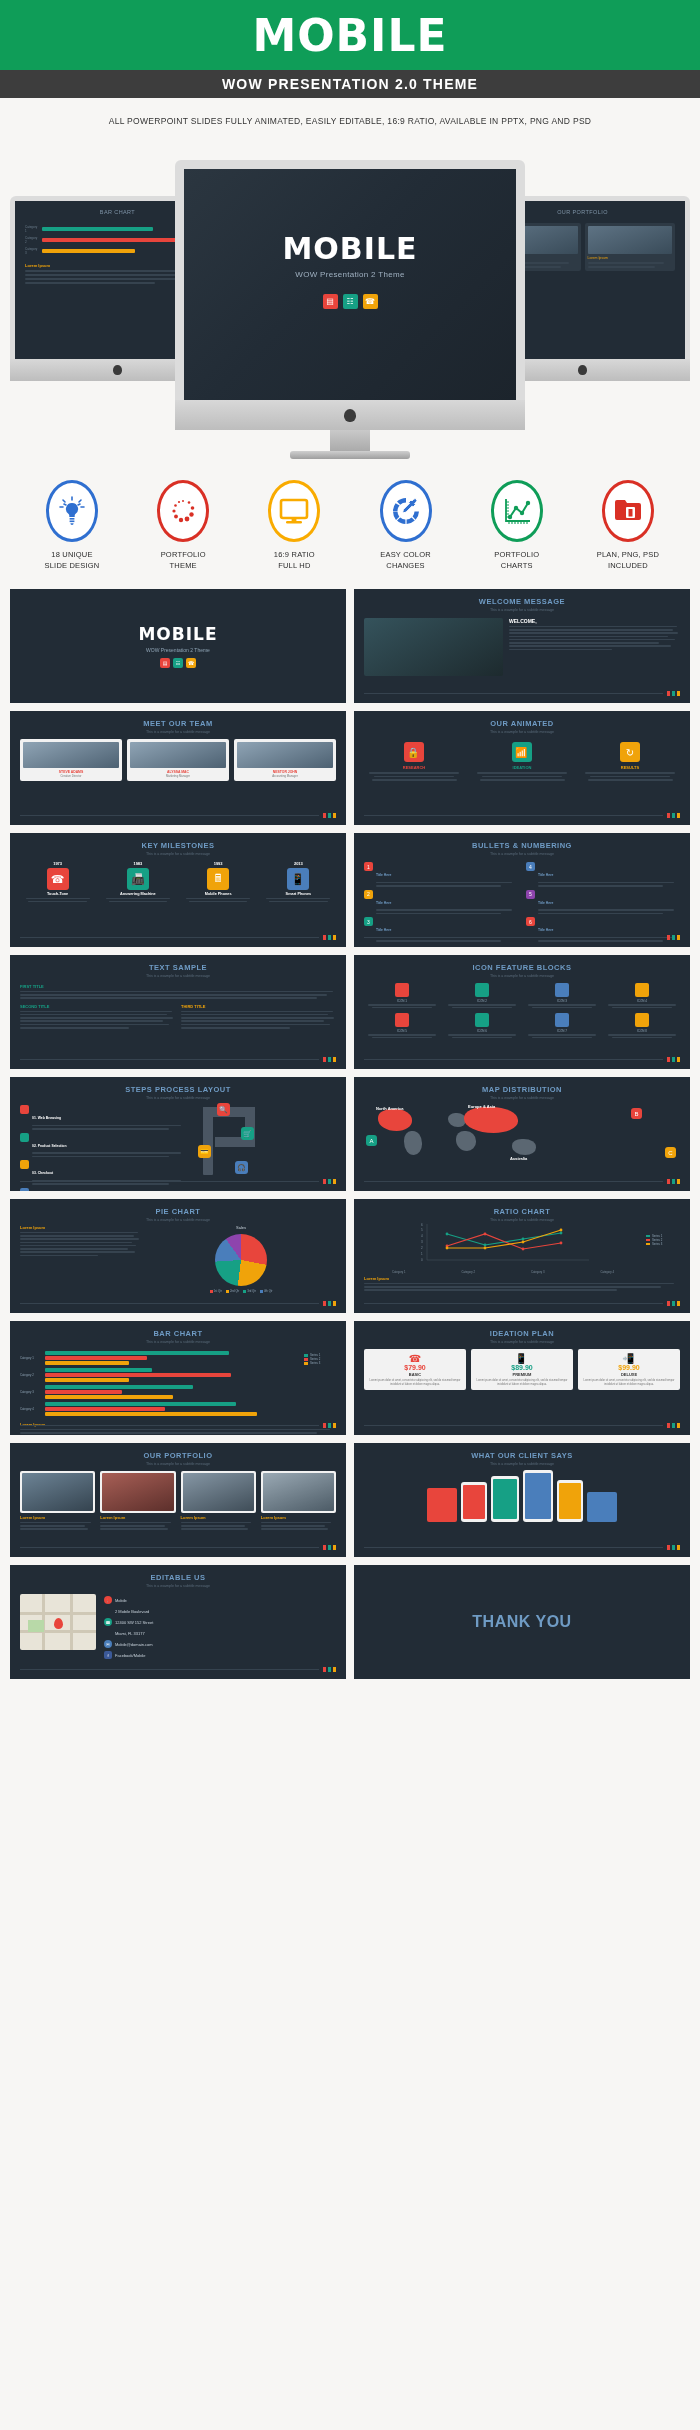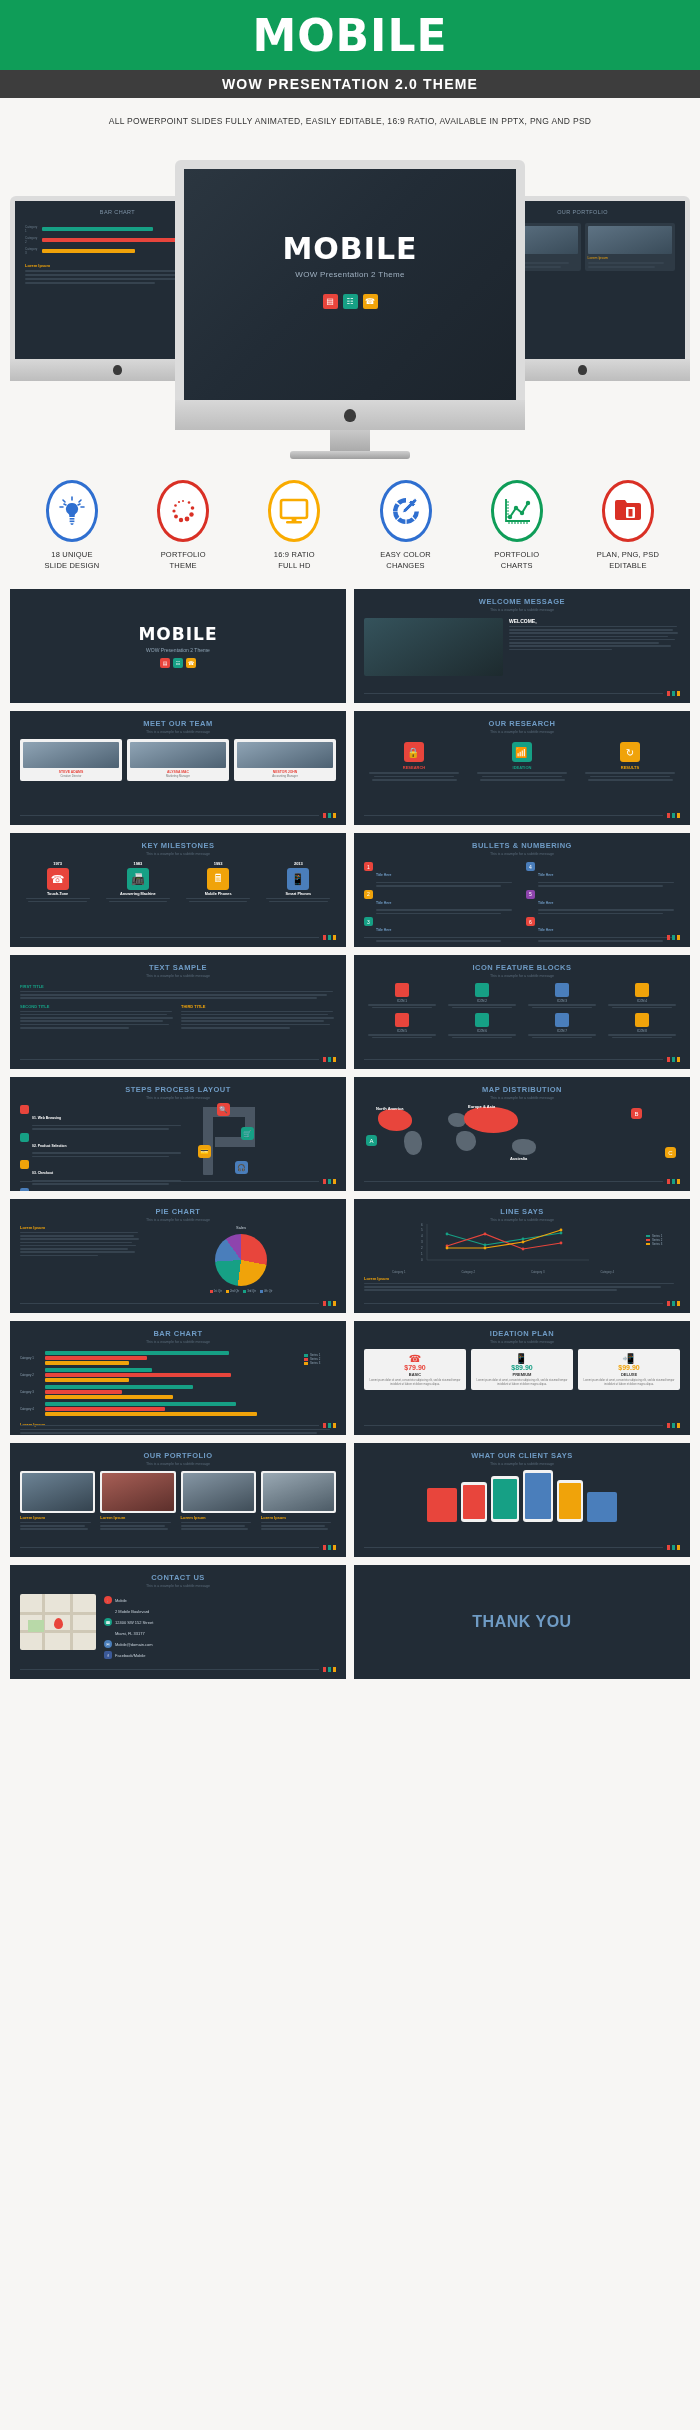--- a/index.html
+++ b/index.html
@@ -318,21 +318,21 @@
 
   <div class="feature">
     <div class="fcircle" style="border-color:#d93025">
       <svg width="30" height="26" viewBox="0 0 30 26">
         <path d="M2 4a2 2 0 012-2h8l2 3h12a2 2 0 012 2v13a2 2 0 01-2 2H4a2 2 0 01-2-2z" fill="#d93025"></path>
         <rect x="13" y="9" width="9" height="11" rx="1" fill="#fff"></rect>
         <rect x="15.5" y="11" width="4" height="7.5" rx="0.6" fill="#d93025"></rect>
         </svg>
     </div>
     <div class="flabel">
-      <span>PLAN, PNG, PSD</span><br><span>EDITABLE</span>
+      <span>PLAN, PNG, PSD</span><br><span>INCLUDED</span>
     </div>
   </div>
 </div>
 
 <div class="grid">
 
   <div class="slide" style="display:flex;align-items:center;justify-content:center;flex-direction:column;">
     <div style="color:#fff;font-size:17px;font-weight:bold;letter-spacing:1px;font-family:'DejaVu Sans',sans-serif;">MOBILE</div>
     <div style="color:#8fa4b5;font-size:5px;margin-top:3px;">WOW Presentation 2 Theme</div>
     <div style="display:flex;gap:3px;margin-top:5px;">
@@ -393,21 +393,21 @@
         <span class="s-rule"></span>
         <span class="s-dots">
           <i></i>
           <i></i>
           <i></i>
         </span>
       </div>
   </div>
 
   <div class="slide">
-    <div class="s-title">OUR RESEARCH</div>
+    <div class="s-title">OUR ANIMATED</div>
     <div class="s-sub">This is a example for a subtitle message</div>
     <div class="row-f" style="gap:8px;margin-top:8px;">
       <div class="col-f" style="text-align:center;">
         <div class="tile t-red" style="width:20px;height:20px;margin:0 auto;">🔒</div>
         <div style="color:#e8453c;font-size:4px;font-weight:bold;margin-top:3px;">RESEARCH</div>
         <div class="lorem-l" style="width:90%;margin:2px auto"></div>
           <div class="lorem-l" style="width:80%;margin:2px auto"></div>
           <div class="lorem-l" style="width:85%;margin:2px auto"></div>
       </div>
       <div class="col-f" style="text-align:center;">
@@ -735,21 +735,21 @@
         <span class="s-rule"></span>
         <span class="s-dots">
           <i></i>
           <i></i>
           <i></i>
         </span>
       </div>
   </div>
 
   <div class="slide">
-    <div class="s-title">LINE SAYS</div>
+    <div class="s-title">RATIO CHART</div>
     <div class="s-sub">This is a example for a subtitle message</div>
     <div style="display:flex;gap:4px;">
       <div style="flex:1;">
         <svg width="100%" height="44" viewBox="0 0 180 44">
           <line x1="14" y1="2" x2="14" y2="38" stroke="#3a4650" stroke-width="0.8"></line>
           <line x1="14" y1="38" x2="176" y2="38" stroke="#3a4650" stroke-width="0.8"></line>
           <g fill="#7a8b99" font-size="3" font-family="Liberation Sans">
             <text x="8" y="39">0</text>
               <text x="8" y="33">1</text>
               <text x="8" y="27">2</text>
@@ -993,21 +993,21 @@
         <span class="s-rule"></span>
         <span class="s-dots">
           <i></i>
           <i></i>
           <i></i>
         </span>
       </div>
   </div>
 
   <div class="slide">
-    <div class="s-title">CONTACT US</div>
+    <div class="s-title">EDITABLE US</div>
     <div class="s-sub">This is a example for a subtitle message</div>
     <div style="display:flex;gap:8px;margin-top:6px;align-items:flex-start;">
       <div class="mapimg">
         <div style="position:absolute;left:0;top:18px;width:100%;height:3px;background:#cfc8b6;"></div>
         <div style="position:absolute;left:0;top:36px;width:100%;height:3px;background:#cfc8b6;"></div>
         <div style="position:absolute;left:22px;top:0;width:3px;height:100%;background:#cfc8b6;"></div>
         <div style="position:absolute;left:50px;top:0;width:3px;height:100%;background:#cfc8b6;"></div>
         <div style="position:absolute;left:8px;top:26px;width:16px;height:12px;background:#b8d9a8;"></div>
         <div style="position:absolute;left:34px;top:24px;width:9px;height:11px;background:#e8453c;border-radius:50% 50% 50% 50%/60% 60% 40% 40%;"></div>
       </div>

